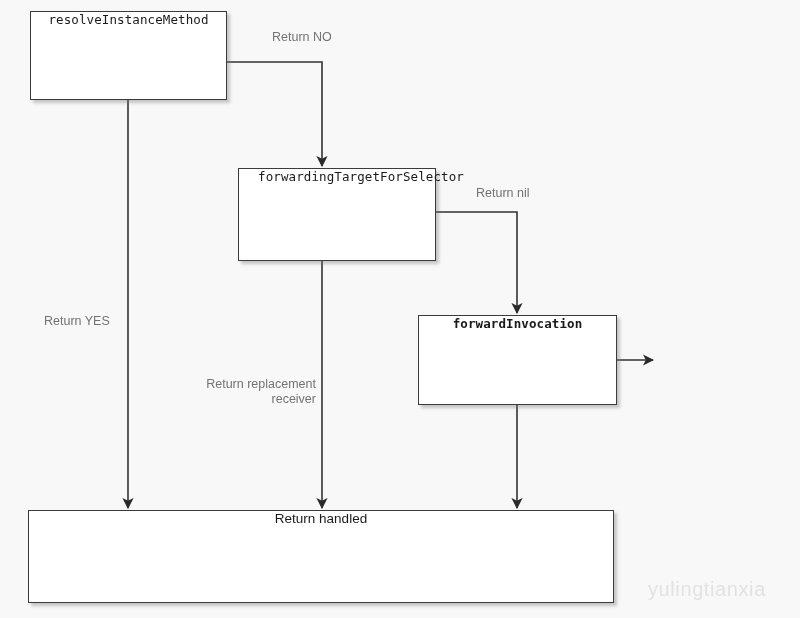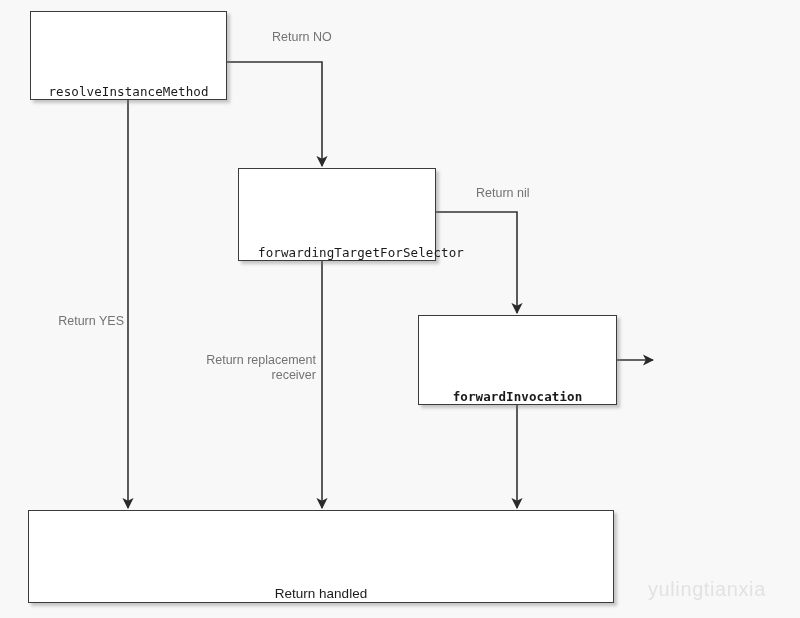--- a/index.html
+++ b/index.html
@@ -27,21 +27,21 @@
     height: 618px;
     pointer-events: none;
   }
   .node {
     position: absolute;
     box-sizing: border-box;
     background: #ffffff;
     border: 1.5px solid #3b3b3b;
     box-shadow: 3px 3px 3px rgba(120,120,120,0.40);
     display: flex;
-    align-items: flex-end;
+    align-items: flex-start;
     justify-content: center;
     text-align: center;
     color: #1a1a1a;
   }
   .node-label {
     display: block;
     line-height: 1.22;
     white-space: pre-line;
   }
   .mono .node-label {
@@ -55,21 +55,21 @@
   }
   .edge-label {
     position: absolute;
     font-family: "Liberation Sans", sans-serif;
     font-size: 12.5px;
     color: #737373;
     line-height: 1.2;
     white-space: pre-line;
   }
   .lbl-left   { text-align: left; }
-  .lbl-right  { text-align: right; }
+  .lbl-right  { text-align: right; margin-top: 24px; }
   .watermark {
     position: absolute;
     font-family: "Liberation Sans", sans-serif;
     font-size: 20px;
     color: #e2e2e2;
     letter-spacing: 0.6px;
     user-select: none;
   }
 </style>
 </head>
@@ -111,20 +111,20 @@
 
 
   <div class="node sans" style="left:28px; top:510px; width:586px; height:93px;">
     <span class="node-label">Return handled</span>
   </div>
 
   <div class="edge-label lbl-left" style="left:272px; top:30px; width:110px;">Return NO</div>
 
   <div class="edge-label lbl-left" style="left:476px; top:186px; width:100px;">Return nil</div>
 
-  <div class="edge-label lbl-left" style="left:44px; top:314px; width:80px;text-align:right;">Return YES</div>
+  <div class="edge-label lbl-left" style="left:44px; top:314px; width:80px;">Return YES</div>
 
   <div class="edge-label lbl-right" style="left:186px; top:353px; width:130px;">Return replacement
 receiver</div>
 
   <div class="watermark" style="left:648px; top:578px;">yulingtianxia</div>
 
 </div>
 
 </body></html>

